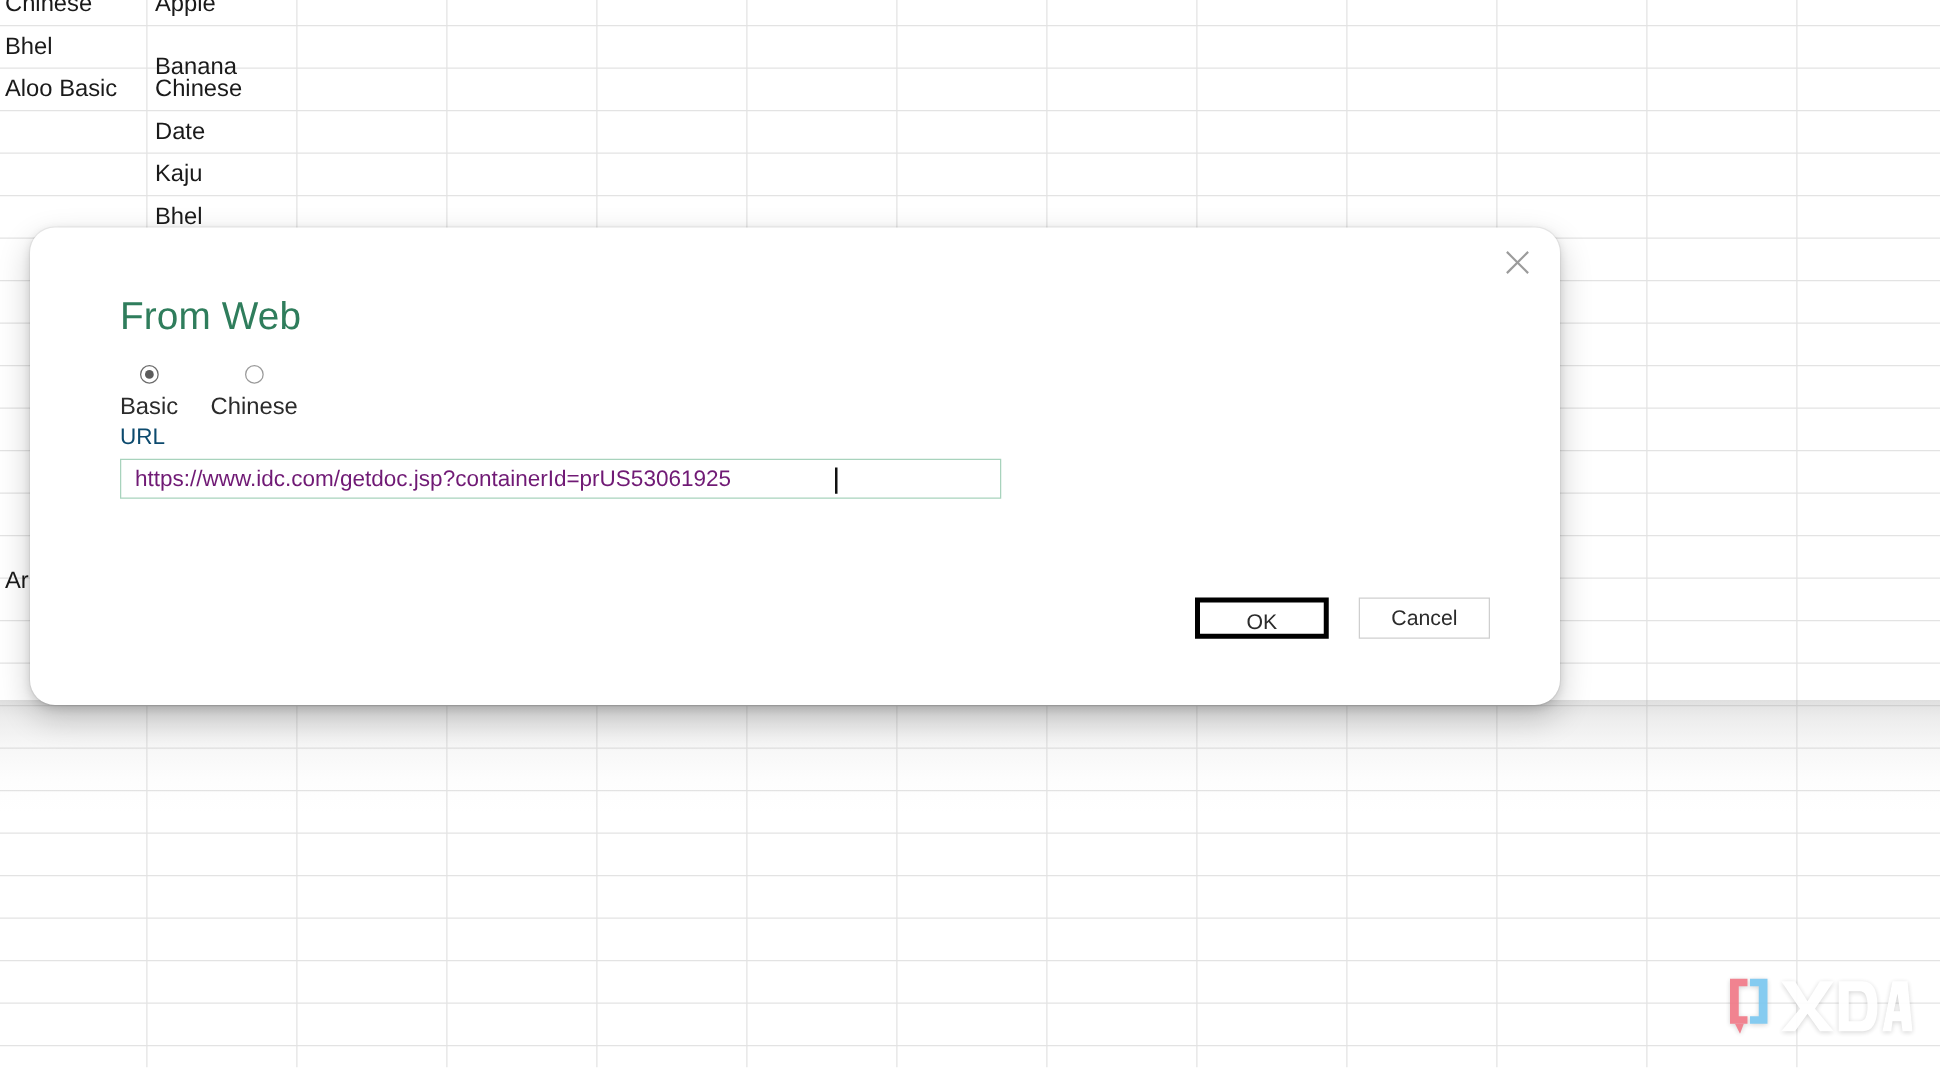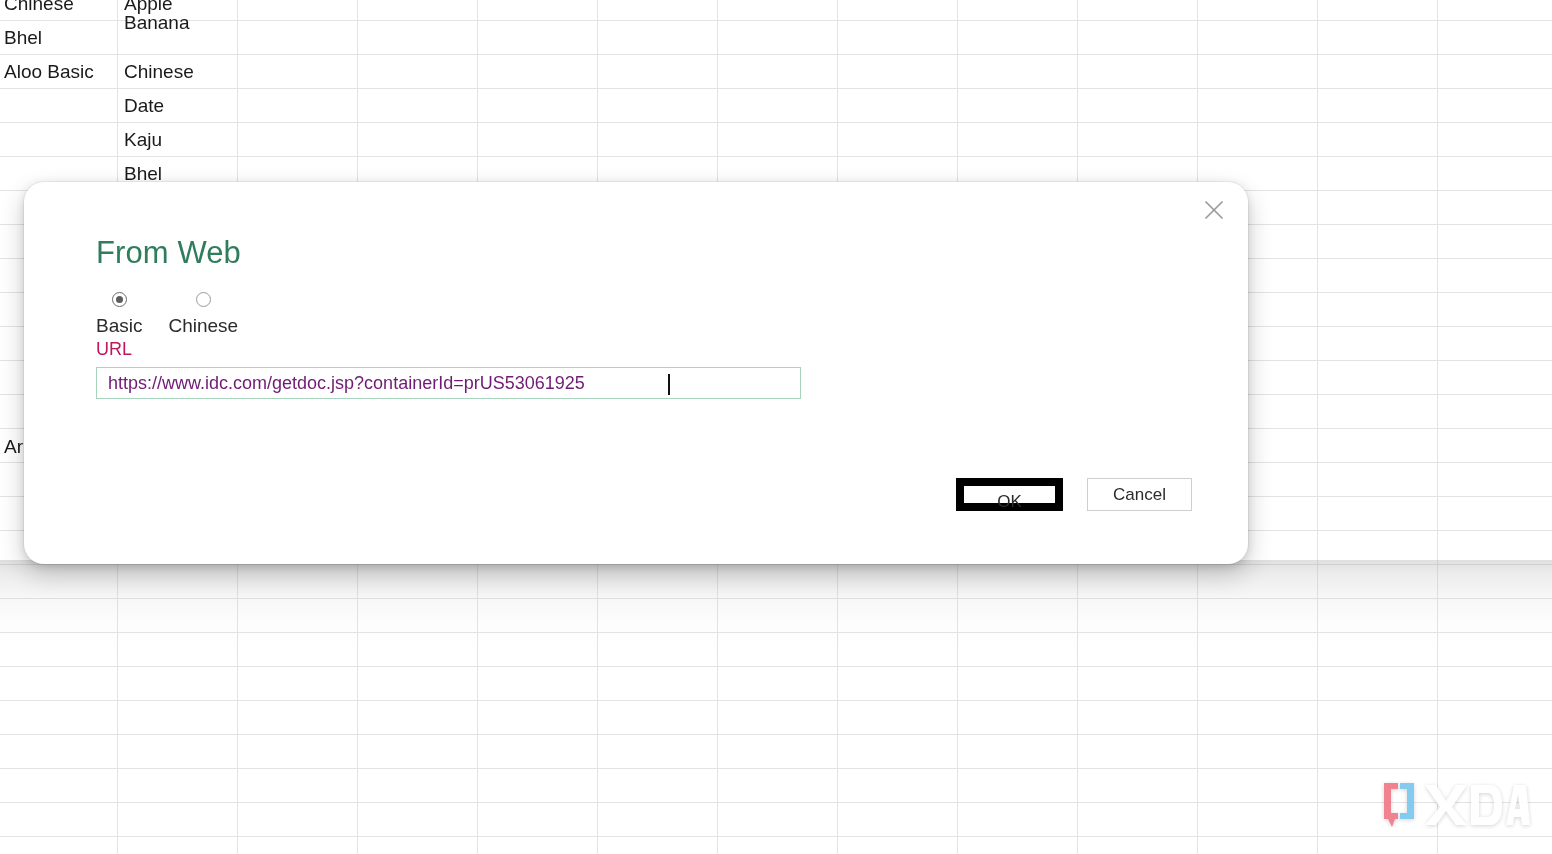--- a/index.html
+++ b/index.html
@@ -145,21 +145,21 @@
     line-height: 22px;
     color: #2b2b2b;
   }
 
   #url-label {
     position: absolute;
     left: 72px;
     top: 156px;
     font-size: 18px;
     line-height: 22px;
-    color: #be185d;
+    color: #0c4a6e;
   }
 
   #url-input-wrap {
     position: absolute;
     left: 72px;
     top: 185px;
     width: 705px;
     height: 32px;
     border: 1px solid #a8d3bd;
     background: #ffffff;
@@ -204,21 +204,21 @@
     background: #ffffff;
     font-family: "Liberation Sans", "DejaVu Sans", sans-serif;
     font-size: 17px;
     line-height: 31px;
     color: #2b2b2b;
     box-sizing: border-box;
     cursor: pointer;
     text-align: center;
   }
   #ok-button {
-    border: 8px solid #000000;
+    border: 4px solid #000000;
     width: 107px;
   }
   #cancel-button {
     border: 1px solid #cfcfcf;
     width: 105px;
   }
 
   
   #xda-watermark {
     position: absolute;
@@ -272,26 +272,26 @@
       <div class="grid-h" style="top: 734px;"></div>
       <div class="grid-h" style="top: 768px;"></div>
       <div class="grid-h" style="top: 802px;"></div>
       <div class="grid-h" style="top: 836px;"></div>
     </div>
   <div id="cell-texts">
       <div class="cell-text" style="left: 4px; top: -6px;">Chinese</div>
       <div class="cell-text" style="left: 4px; top: 28px;">Bhel</div>
       <div class="cell-text" style="left: 4px; top: 62px;">Aloo Basic</div>
       <div class="cell-text" style="left: 124px; top: -6px;">Apple</div>
-      <div class="cell-text" style="left: 124px; top: 13px; text-align: center;">Banana</div>
+      <div class="cell-text" style="left: 124px; top: 44px; text-align: center;">Banana</div>
       <div class="cell-text" style="left: 124px; top: 62px;">Chinese</div>
       <div class="cell-text" style="left: 124px; top: 96px; text-align: center;">Date</div>
       <div class="cell-text" style="left: 124px; top: 130px;">Kaju</div>
       <div class="cell-text" style="left: 124px; top: 164px;">Bhel</div>
-      <div class="cell-text" style="left: 4px; top: 437px;">Ar</div>
+      <div class="cell-text" style="left: 4px; top: 455px;">Ar</div>
     </div>
 </div>
 
 <div id="dialog-shadow"></div>
 
 <div id="from-web-dialog">
 
   <button id="close-button" title="Close">
     <svg width="26" height="26" viewBox="0 0 26 26">
       <line x1="4.5" y1="4.5" x2="21.5" y2="21.5" stroke="#9b9b9b" stroke-width="1.7"></line>

